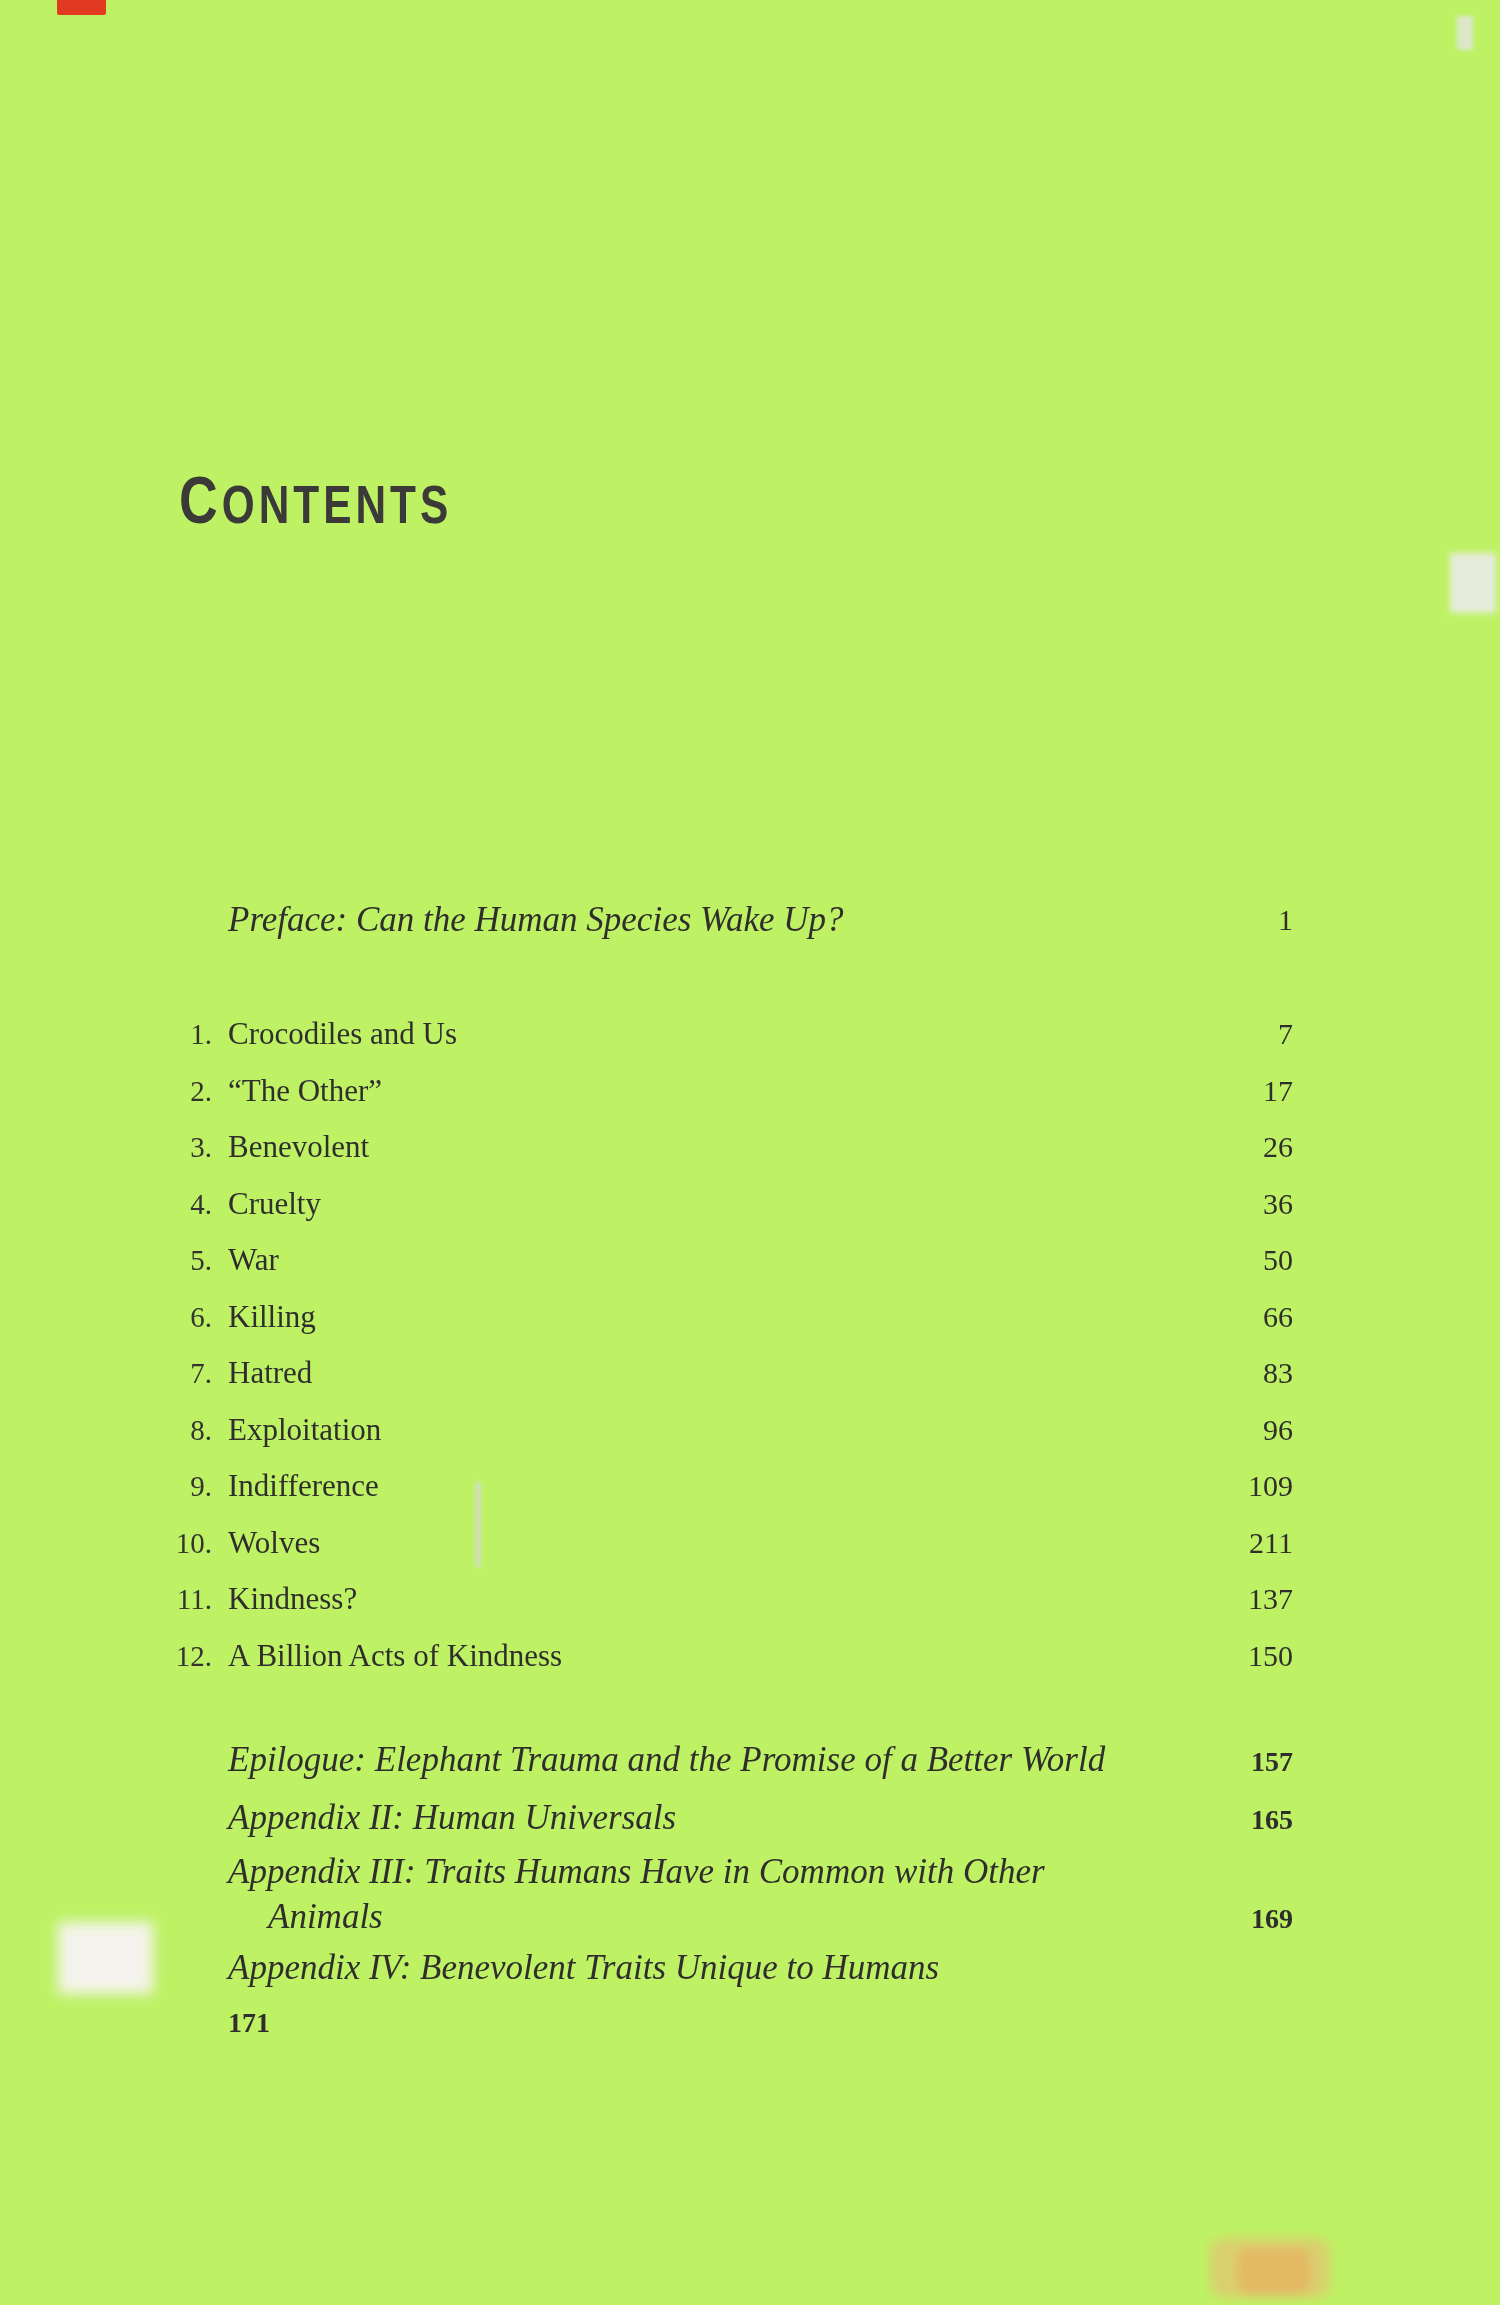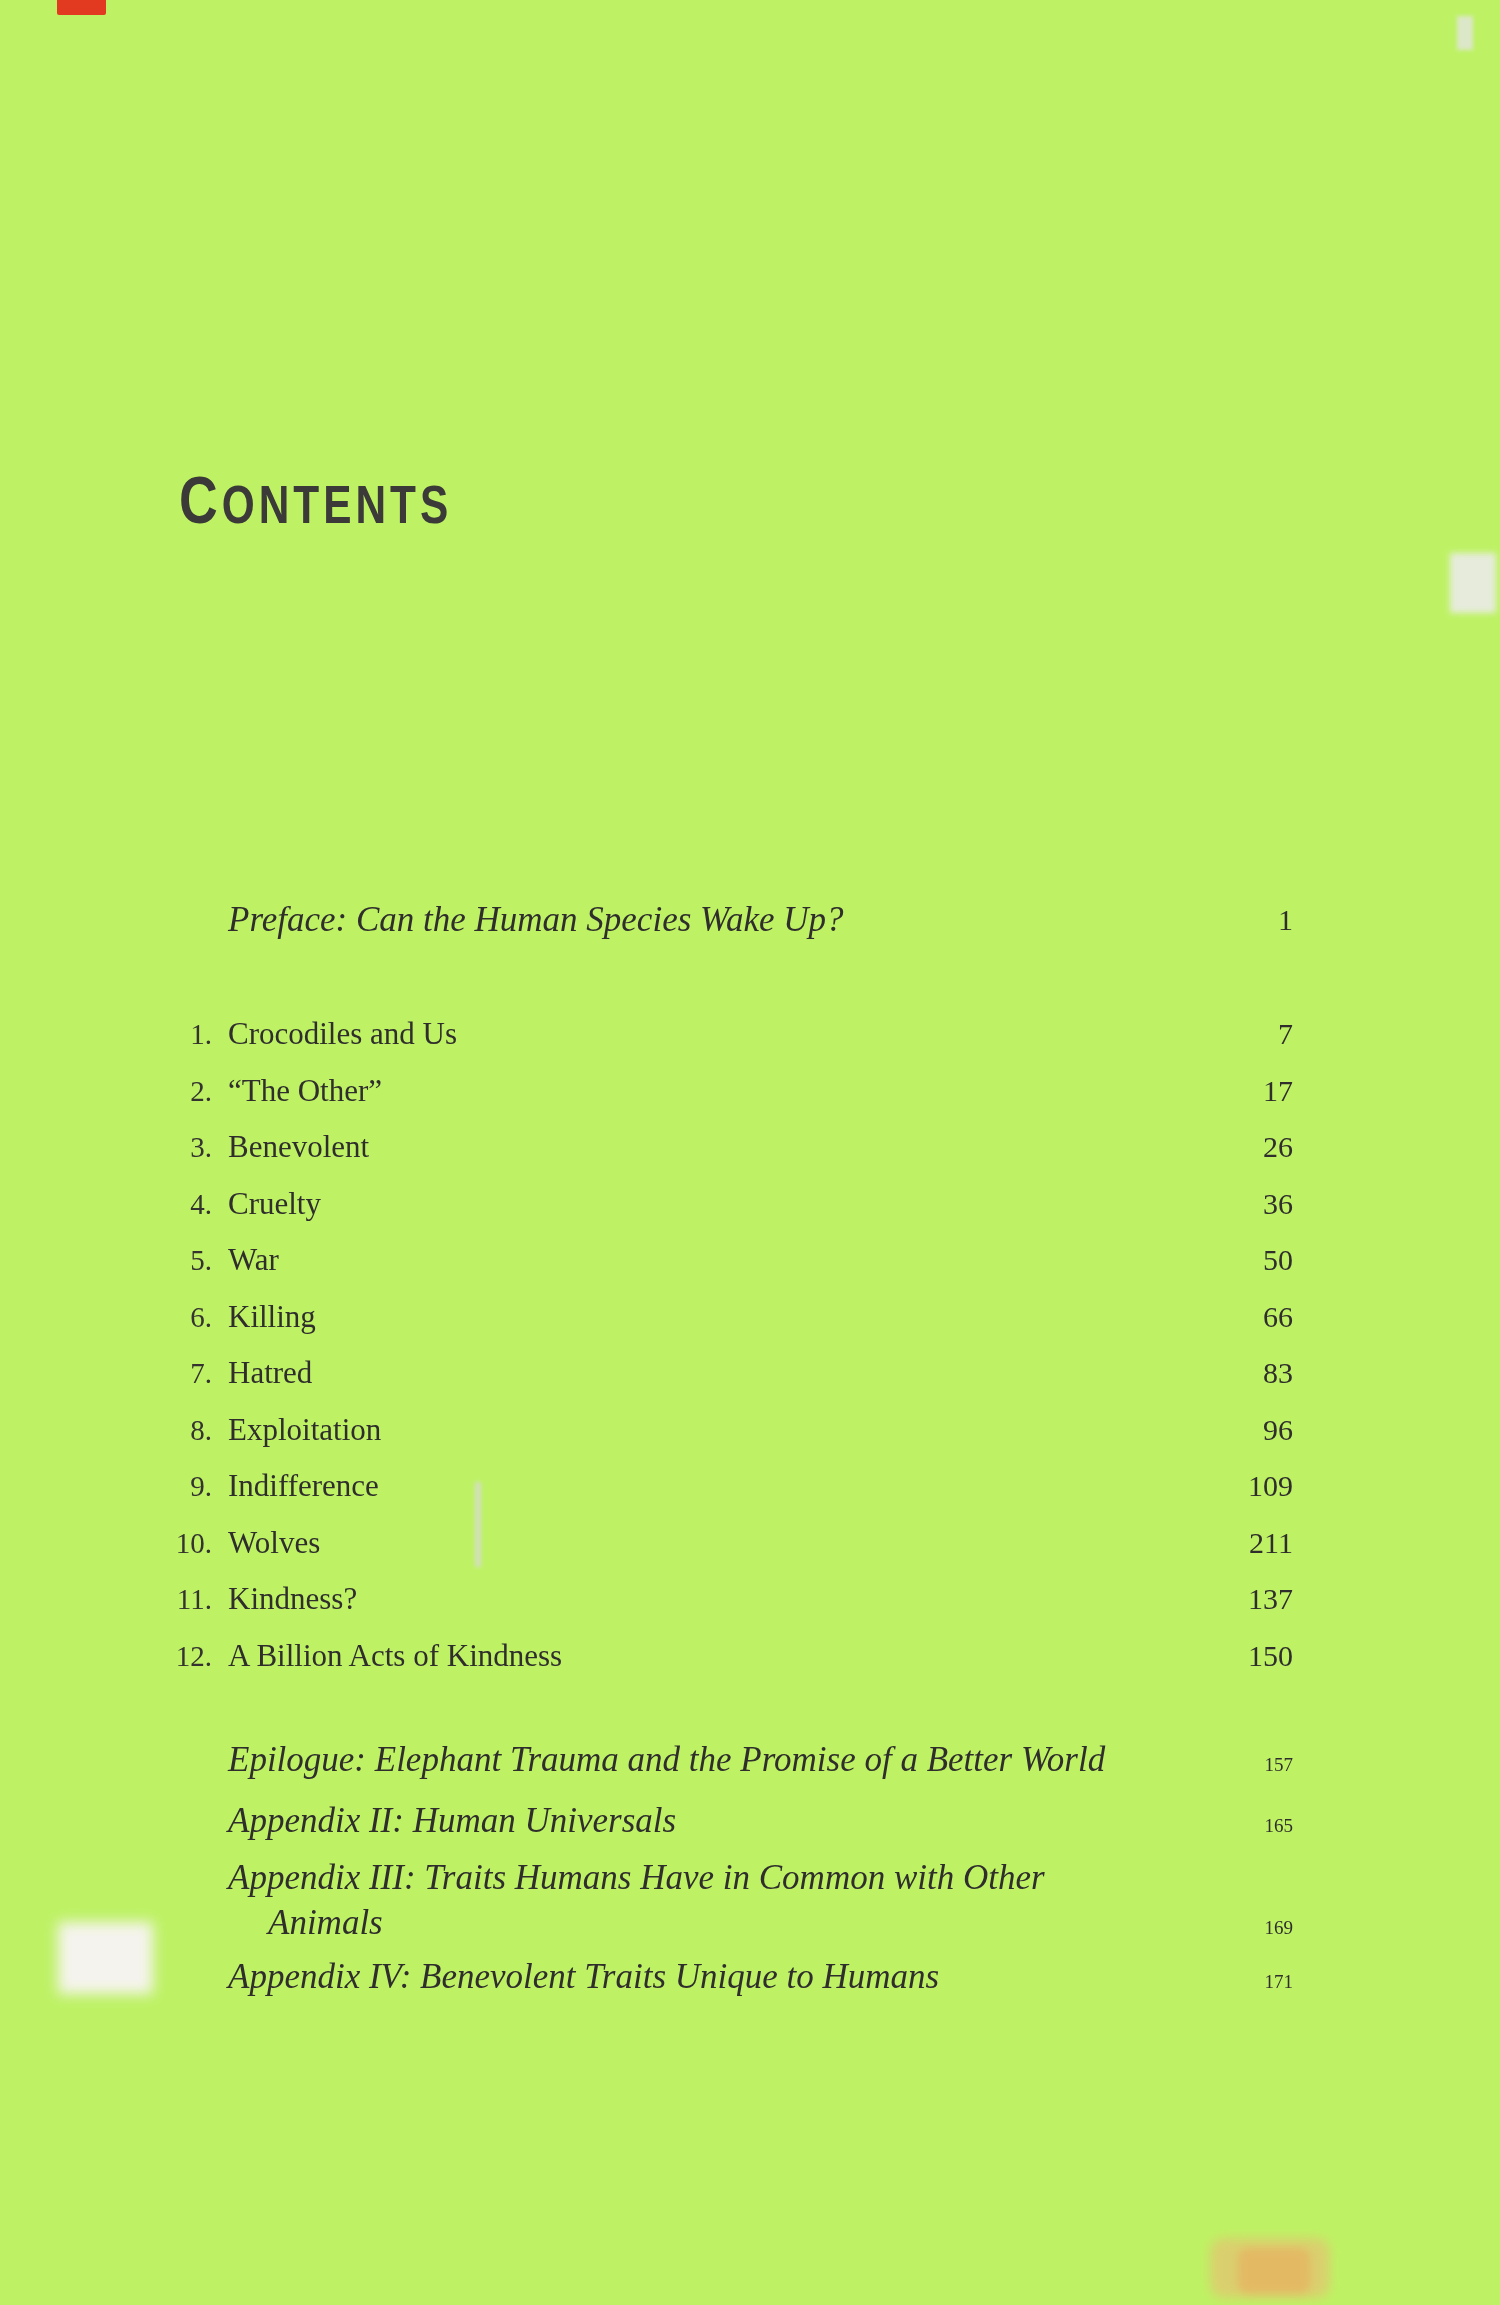--- a/index.html
+++ b/index.html
@@ -78,25 +78,25 @@
   .ch-title { flex: 1; padding-left: 16px; }
   .ch-page { font-size: 30px; }
 
   
   .backmatter {
     position: absolute; left: 228px; top: 1732px; width: 1065px;
     font-style: italic; font-size: 35px;
   }
   .bm-row { display: flex; align-items: baseline; line-height: 56px; }
   .bm-row .entry-title { flex: 1; }
-  .bm-row .entry-page { font-style: normal; font-size: 19px; }
+  .bm-row .entry-page { font-style: normal; font-size: 28px; font-weight: bold; }
   .bm-row.wrap-first { line-height: 48px; }
   .bm-row.wrap-second { line-height: 42px; }
   .bm-row.wrap-second .entry-title { padding-left: 40px; }
-  .bm-row.last { line-height: 55px; }
+  .bm-row.last { line-height: 55px; flex-direction: column; }
 </style>
 </head>
 <body>
 
 <div class="page">
 
   <div class="red-tab"></div>
   <div class="mark-topright"></div>
   <div class="patch-right"></div>
   <div class="streak-vert"></div>

